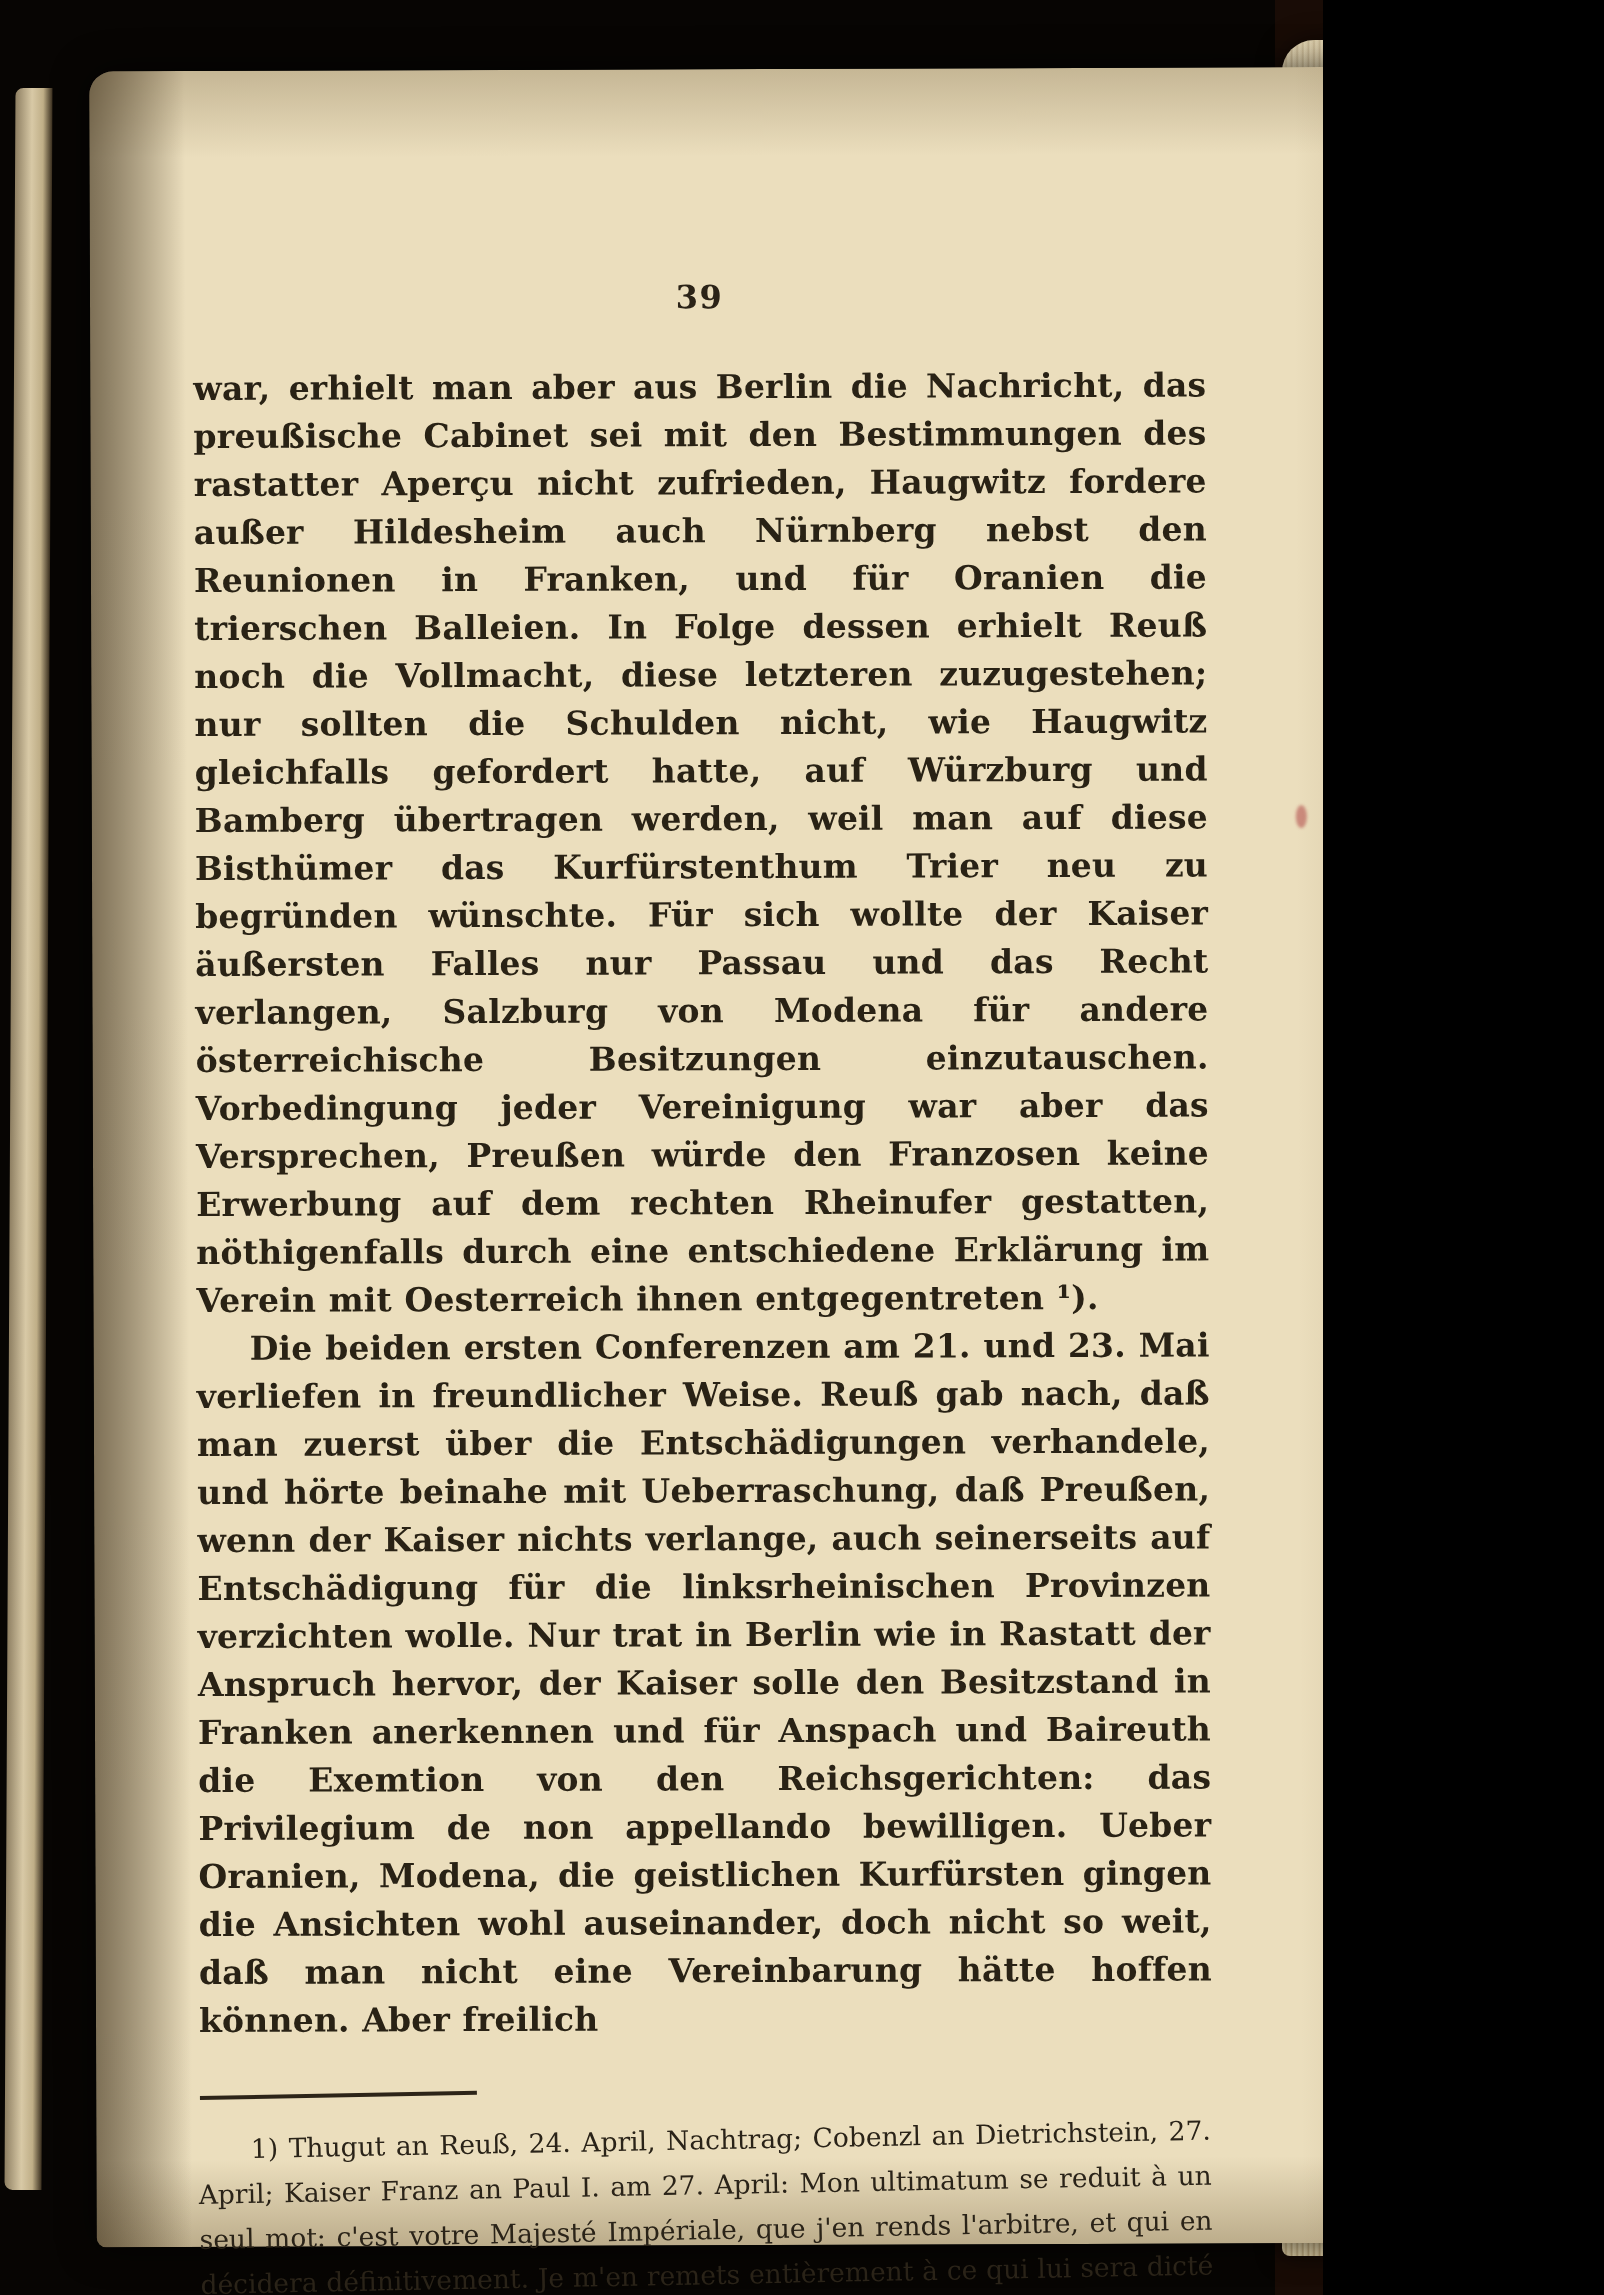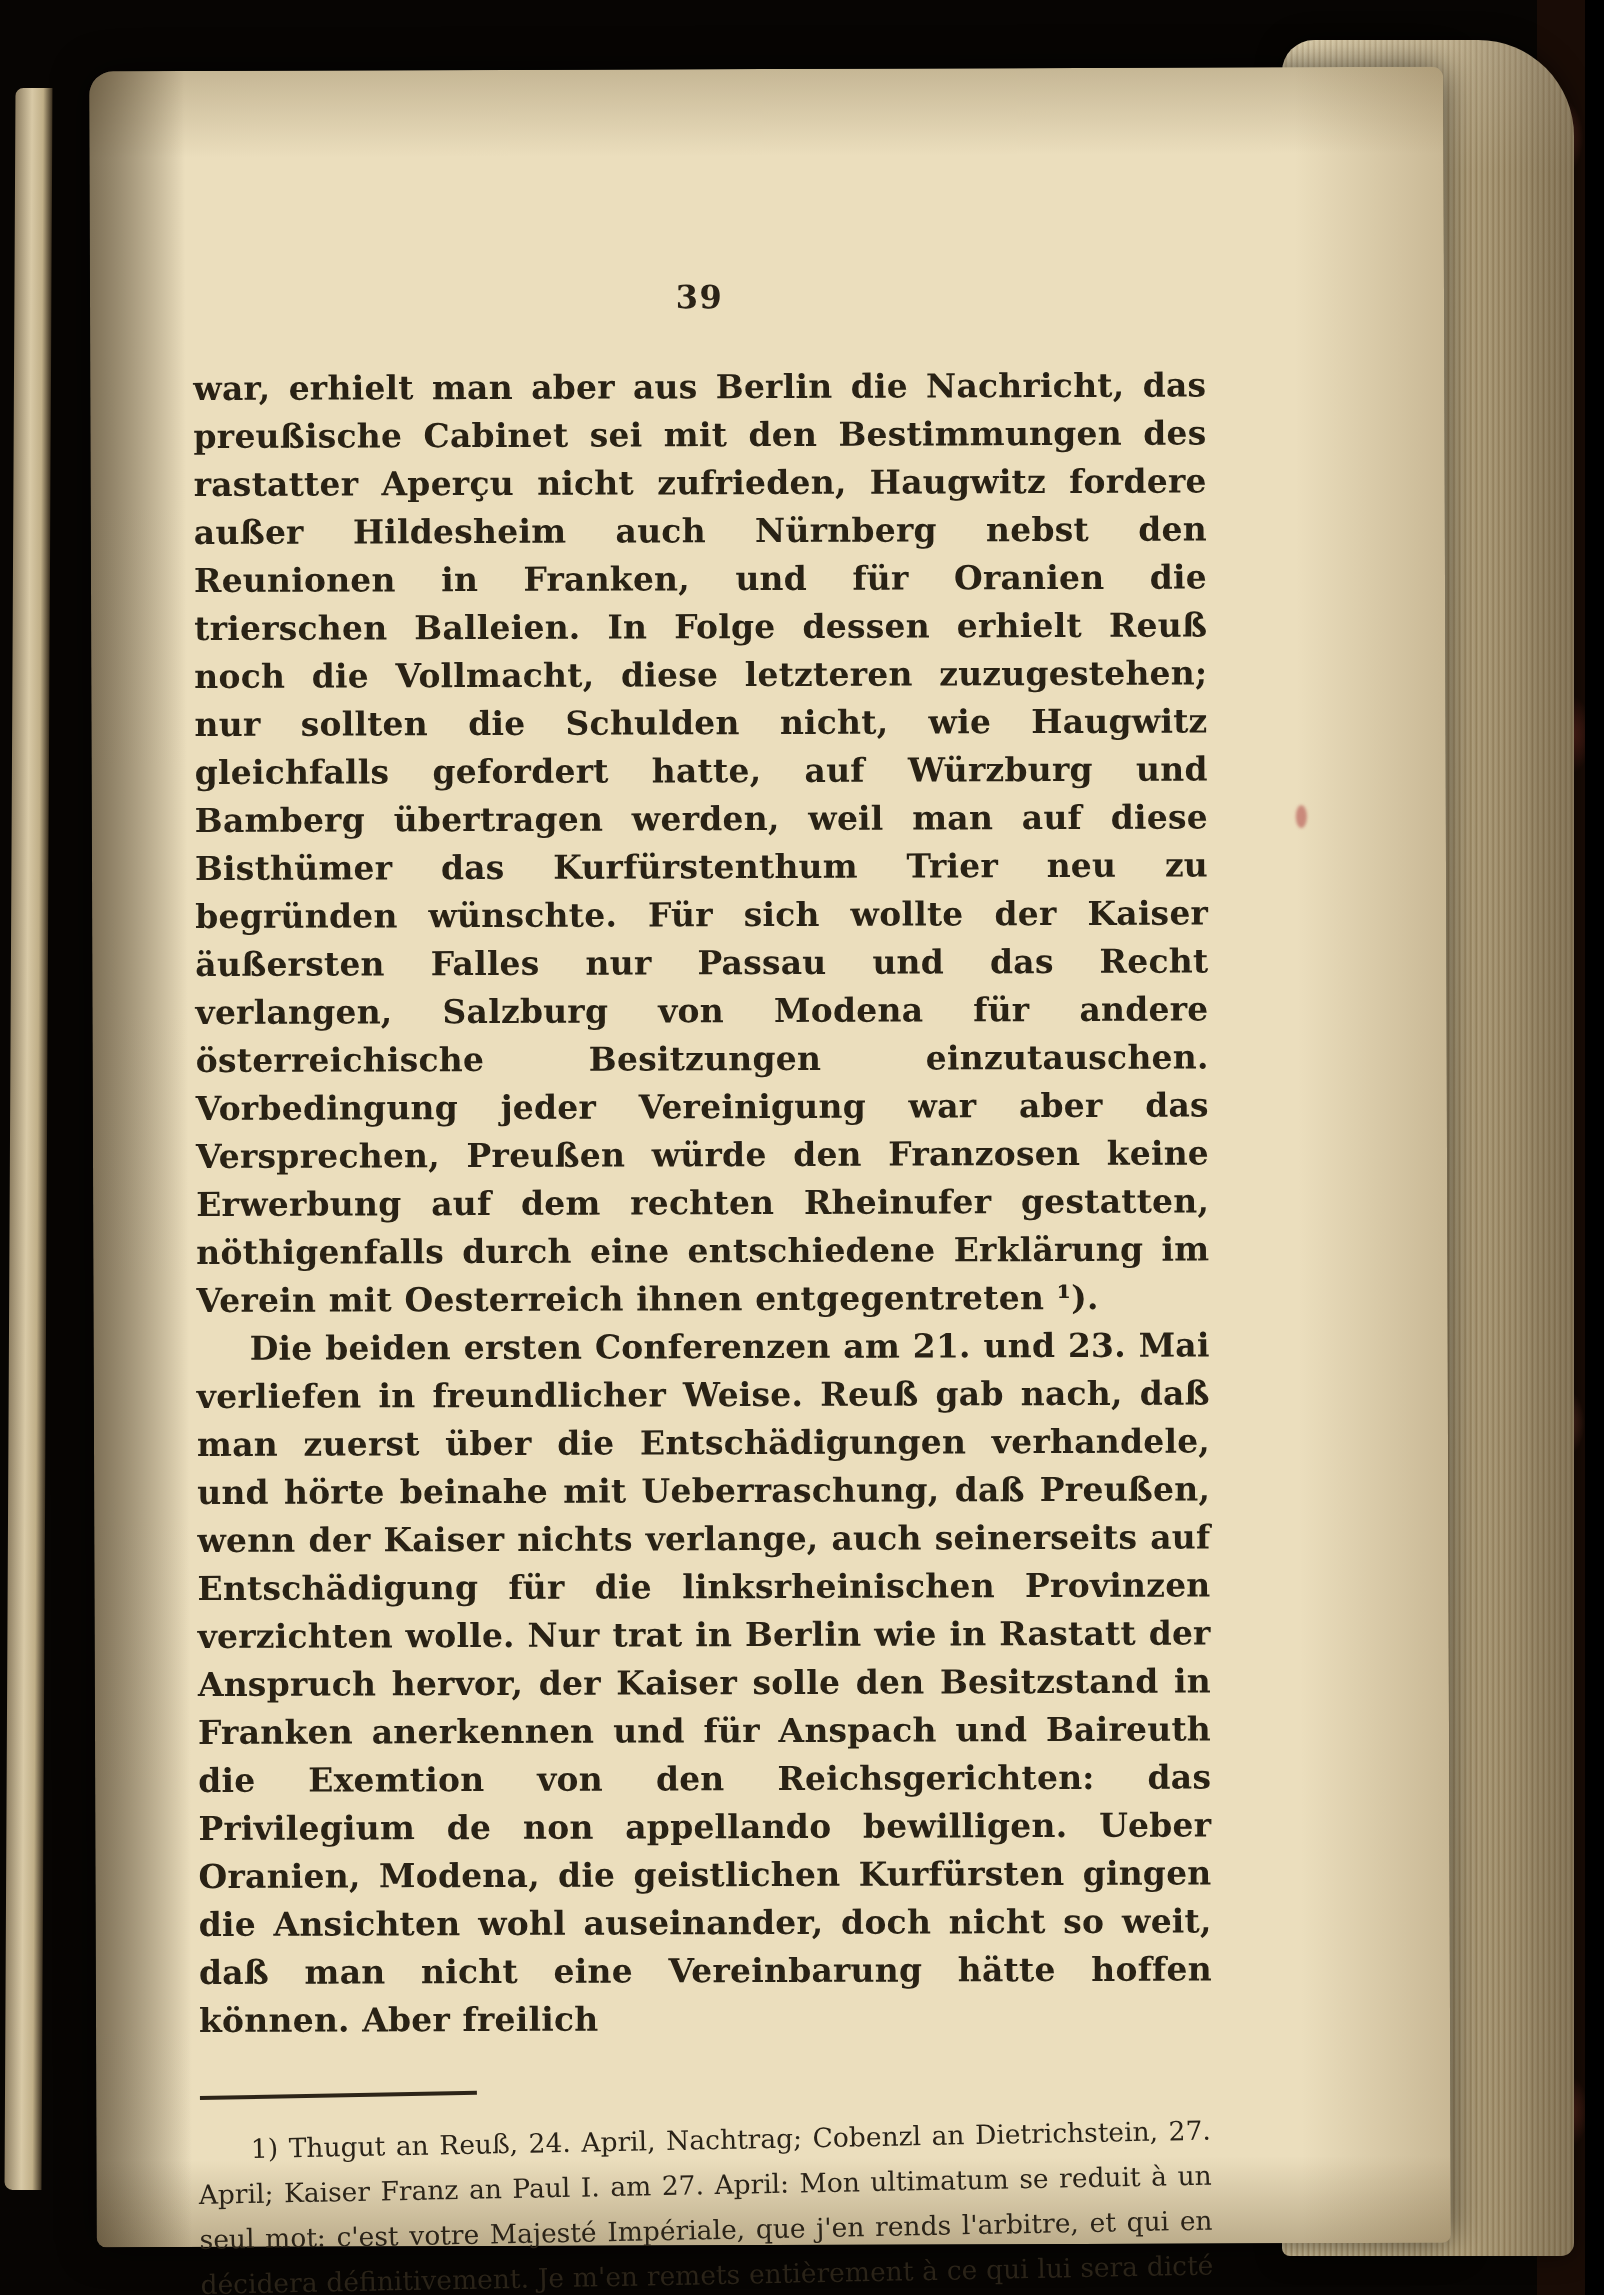--- a/index.html
+++ b/index.html
@@ -2,21 +2,21 @@
 <html style="font-size:13px"><head>
 <meta charset="utf-8">
 <style>
   html, body {
     margin: 0;
     padding: 0;
     background: #000;
   }
   .canvas {
     position: relative;
-    width: 1585px;
+    width: 1323px;
     height: 2295px;
     background: #070503;
     overflow: hidden;
     font-family: "DejaVu Serif", serif;
   }
 
   
   .left-page-sliver {
     position: absolute;
     left: 9.6px;

